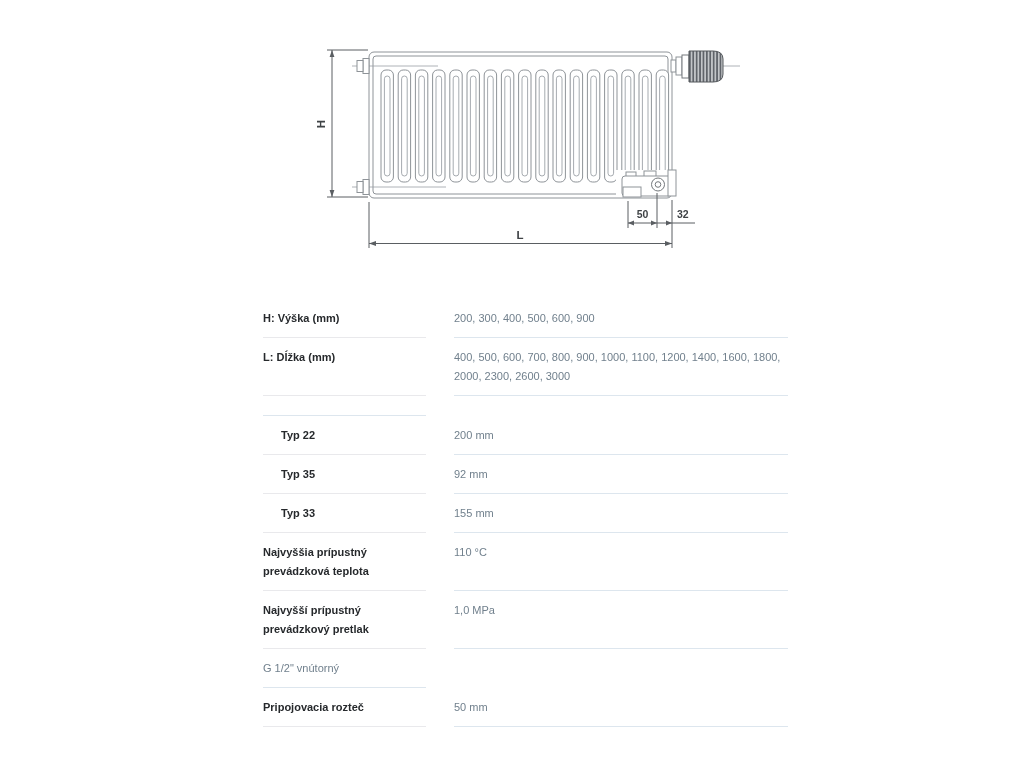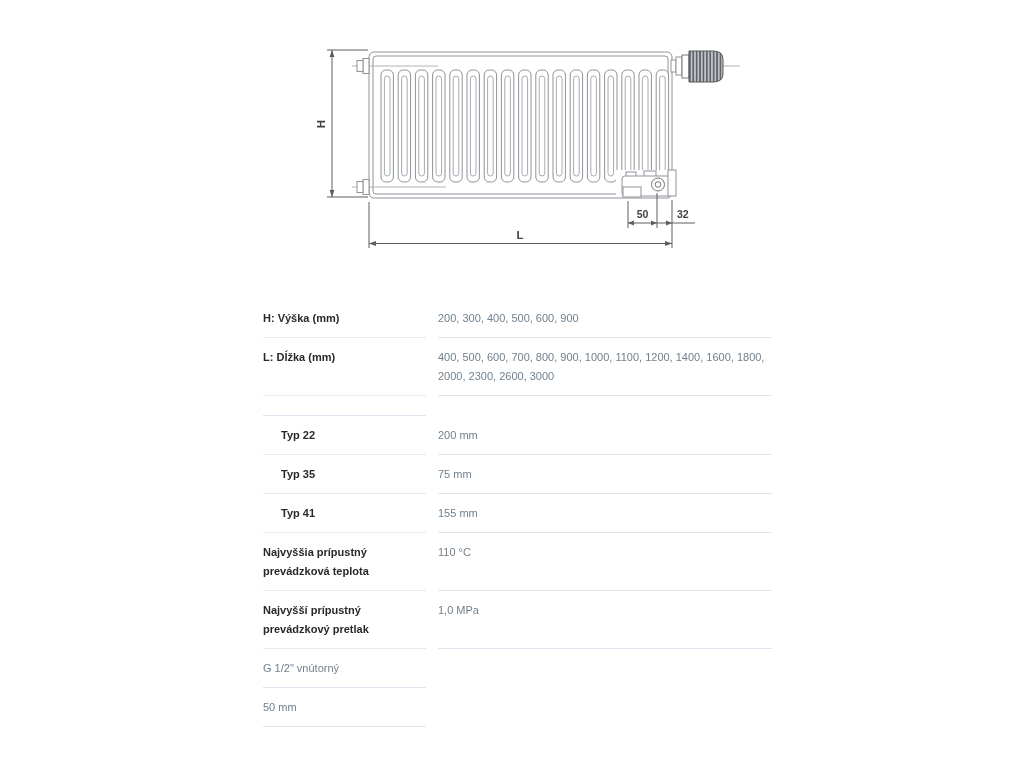--- a/index.html
+++ b/index.html
@@ -3,21 +3,21 @@
 <meta charset="utf-8">
 <style>
   html,body{margin:0;padding:0;background:#ffffff;}
   body{
     width:1024px;height:768px;position:relative;overflow:hidden;
     font-family:"Liberation Sans", sans-serif;
     -webkit-font-smoothing:antialiased;
   }
   .diagram{position:absolute;left:310px;top:35px;}
   .spec-table{position:absolute;left:263px;top:299px;width:509px;}
-  .row{display:grid;grid-template-columns:163px 334px;column-gap:12px;}
+  .row{display:grid;grid-template-columns:163px 334px;column-gap:28px;}
   .cell{
     border-bottom:1px solid #e2e7ec;
     padding:10px 0 9px 0;
     font-size:11px;line-height:19px;
   }
   .cell.label{font-weight:bold;color:#26292c;border-bottom-color:#e9e9ec;}
   .cell.value{color:#71808d;border-bottom-color:#dde6ee;}
   .row.indent .cell.label{padding-left:18px;}
 </style>
 </head>
@@ -147,33 +147,34 @@
   </div>
   <div class="row">
     <div class="cell value"></div>
   </div>
   <div class="row indent">
     <div class="cell label">Typ 22</div>
     <div class="cell value">200 mm</div>
   </div>
   <div class="row indent">
     <div class="cell label">Typ 35</div>
-    <div class="cell value">75 mm</div>
+    <div class="cell value">92 mm</div>
   </div>
   <div class="row indent">
-    <div class="cell label">Typ 41</div>
+    <div class="cell label">Typ 33</div>
     <div class="cell value">155 mm</div>
   </div>
   <div class="row">
     <div class="cell label">Najvyššia prípustný prevádzková teplota</div>
     <div class="cell value">110 °C</div>
   </div>
   <div class="row">
     <div class="cell label">Najvyšší prípustný prevádzkový pretlak</div>
     <div class="cell value">1,0 MPa</div>
   </div>
   <div class="row">
     <div class="cell value">G 1/2" vnútorný</div>
   </div>
   <div class="row">
+    <div class="cell label">Pripojovacia rozteč</div>
     <div class="cell value">50 mm</div>
   </div>
 </div>
 
 </body></html>

